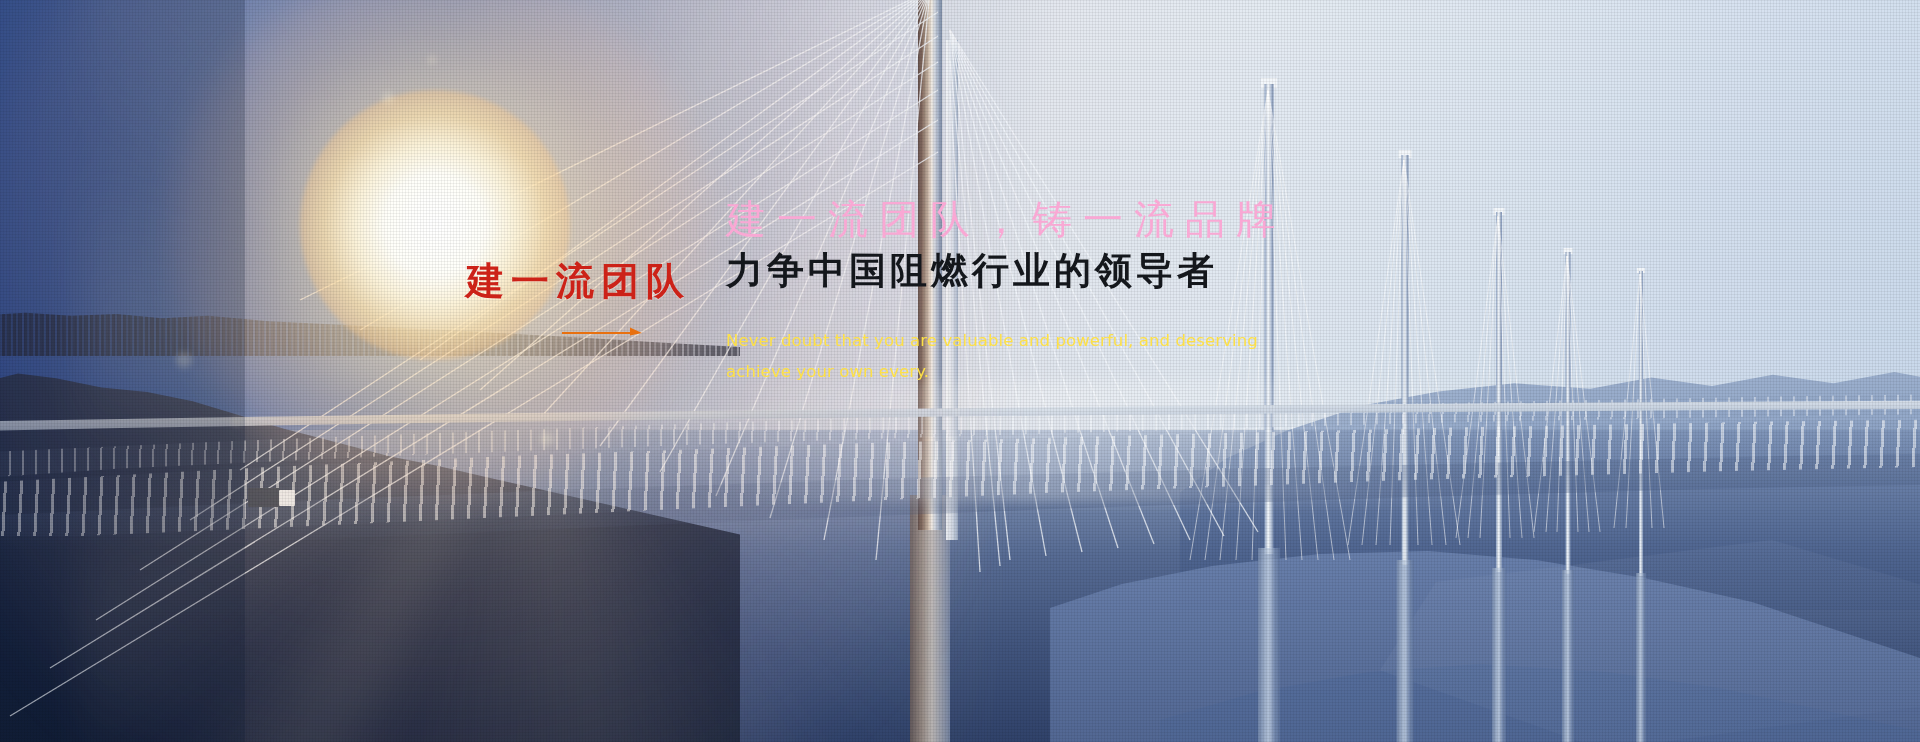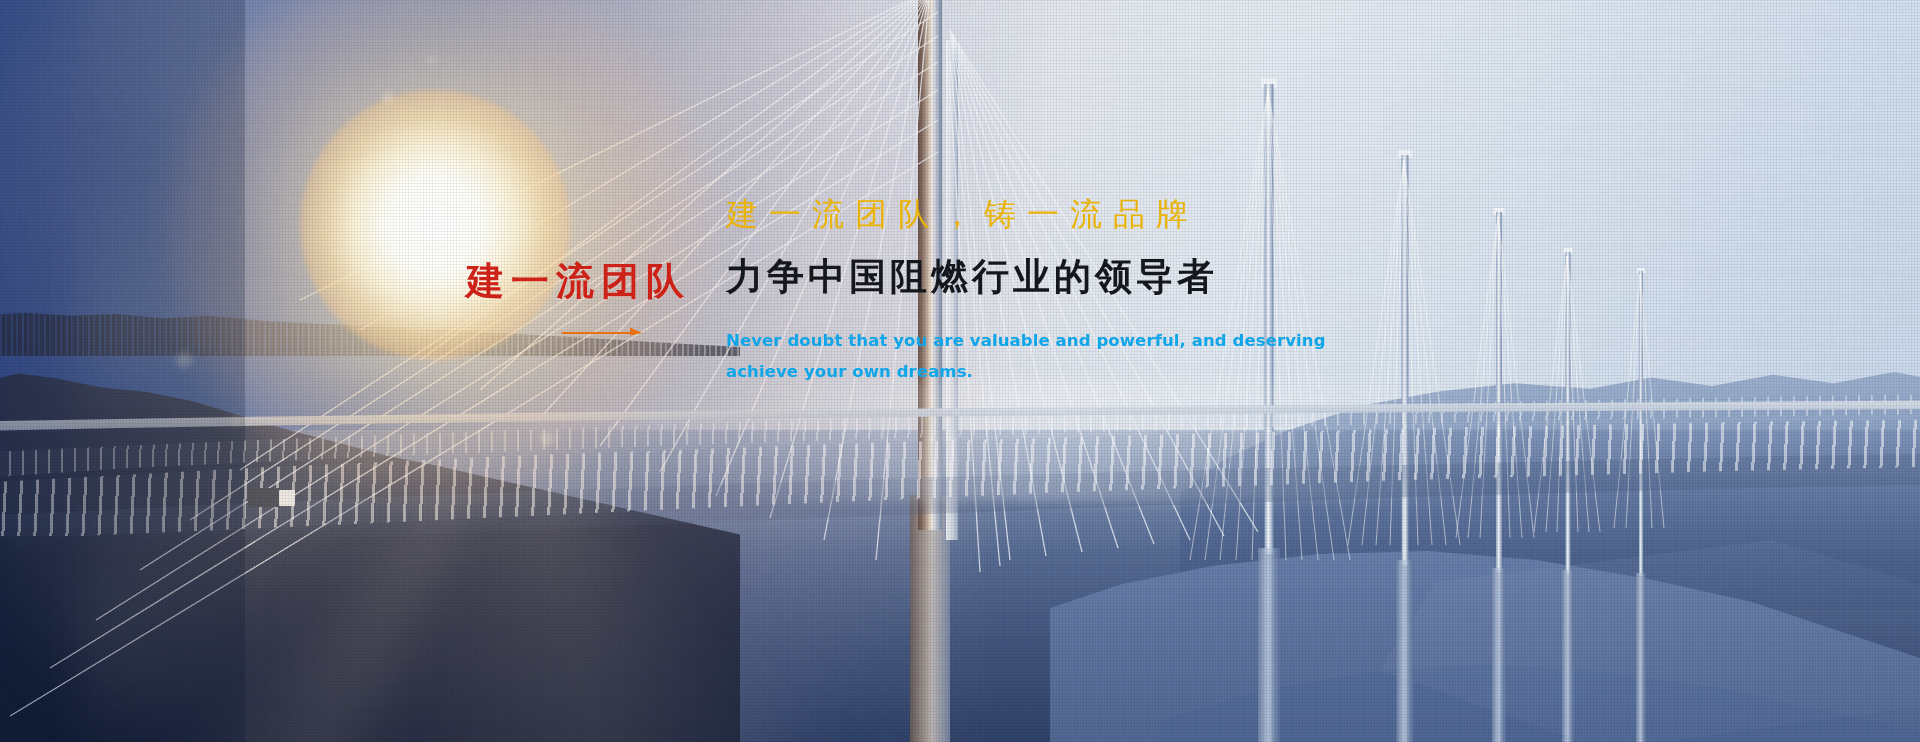--- a/index.html
+++ b/index.html
@@ -254,43 +254,43 @@
   }
   .logo-arrow{
     position:absolute;left:96px;top:64px;width:84px;height:12px;
   }
 
   .headline{
     position:absolute;left:726px;top:196px;
   }
   .headline-sub{
     font-family:"DejaVu Sans","Liberation Sans",sans-serif;
-    font-size:32px;
+    font-size:40px;
     font-weight:400;
     letter-spacing:11px;
-    color:#eab308;
+    color:#f9a8d4;
     line-height:1.18;
     white-space:nowrap;
   }
   .headline-main{
-    margin-top:21px;
+    margin-top:6px;
     font-family:"DejaVu Sans","Liberation Sans",sans-serif;
     font-size:37px;
     font-weight:700;
     letter-spacing:4px;
     color:#14171c;
     line-height:1.18;
     white-space:nowrap;
   }
   .desc{
     position:absolute;left:726px;top:326px;
     font-family:"DejaVu Sans","Liberation Sans",sans-serif;
     font-size:16.5px;
-    font-weight:700;
-    color:#0ea5e9;
+    font-weight:400;
+    color:#fde047;
     line-height:1.85;
     letter-spacing:.1px;
     white-space:nowrap;
   }
 </style>
 </head>
 <body>
 
 <div class="banner">
 
@@ -445,17 +445,17 @@
       </svg>
     </div>
 
     <div class="headline">
       <div class="headline-sub">建一流团队，铸一流品牌</div>
       <div class="headline-main">力争中国阻燃行业的领导者</div>
     </div>
 
     <div class="desc">
       <div>Never doubt that you are valuable and powerful, and deserving</div>
-      <div>achieve your own dreams.</div>
+      <div>achieve your own every.</div>
     </div>
 
   </div>
 </div>
 
 </body></html>

